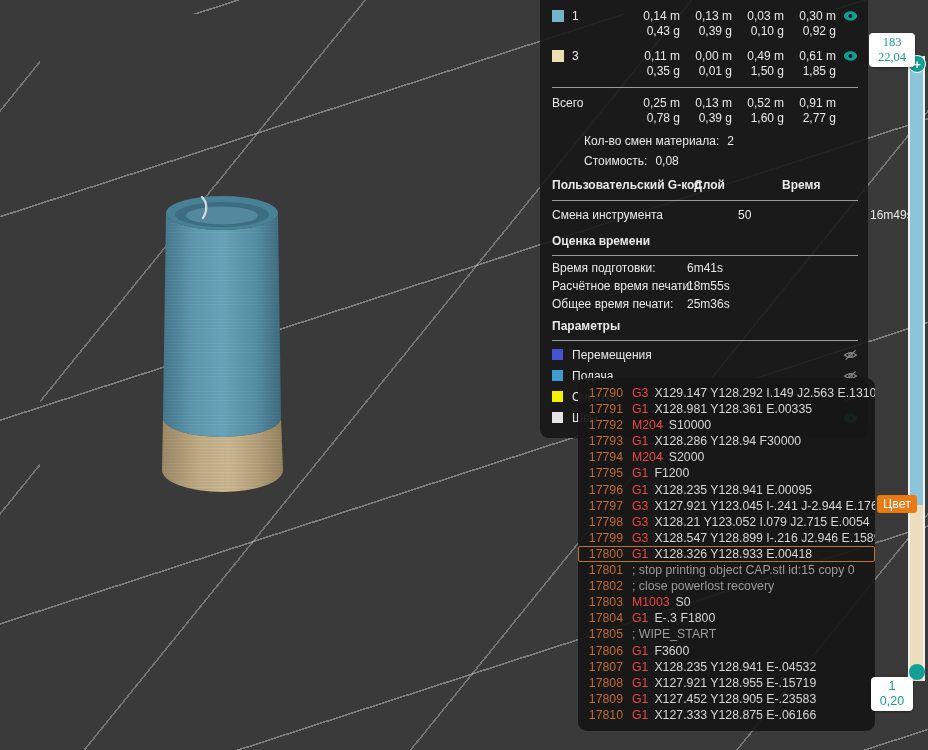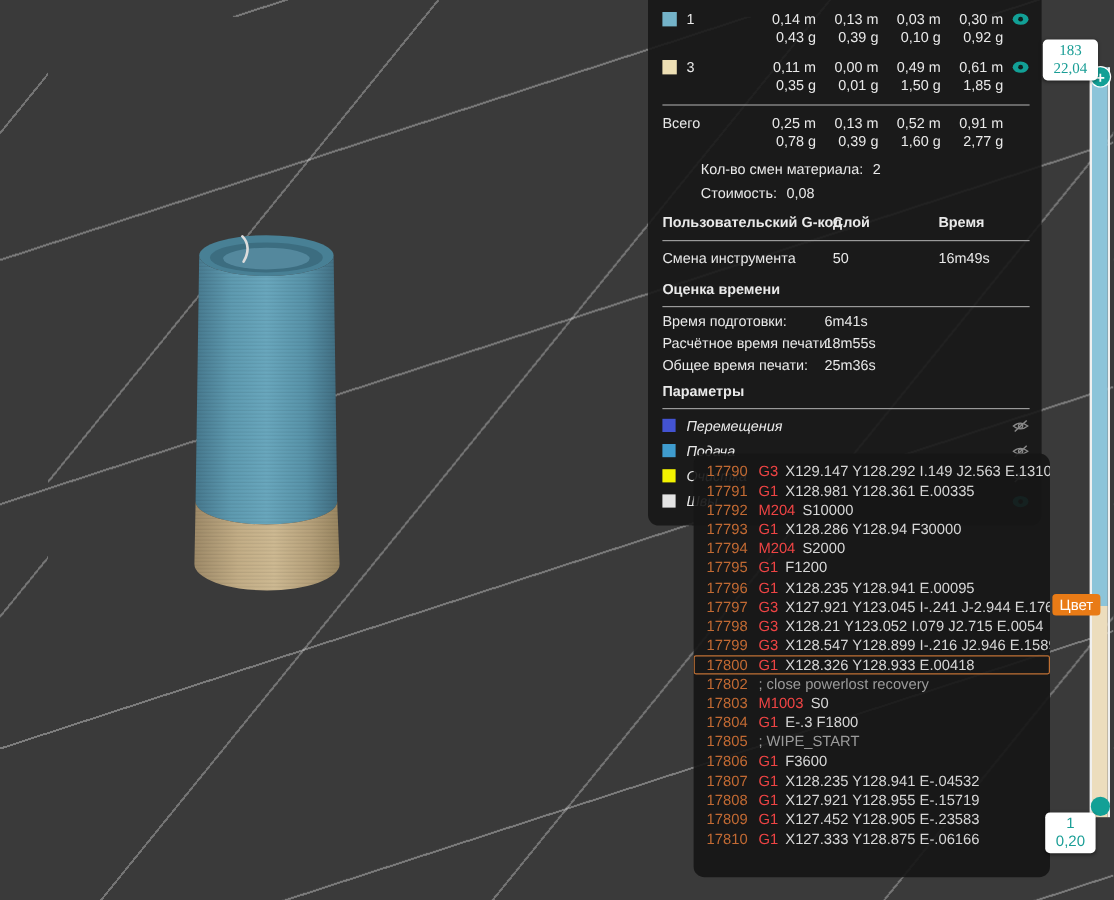--- a/index.html
+++ b/index.html
@@ -23,30 +23,30 @@
     padding:20px 10px 10px 12px;color:#e9e9e9;font-size:12px;}
   .f-row{display:flex;align-items:flex-start;padding:5px 0;}
   .f-swatch{width:12px;height:12px;margin:1px 8px 0 0;flex:0 0 auto;}
   .f-id{flex:1 1 auto;}
   .f-col{width:52px;text-align:right;line-height:15px;flex:0 0 auto;}
   .f-eye{width:22px;display:flex;justify-content:flex-end;margin-top:1px;flex:0 0 auto;}
   .divider{border:0;border-top:1px solid #9a9a9a;margin:3px 0;}
   .kv{padding:3px 0;margin-left:32px;}
   .kv .val{margin-left:8px;}
   .gt-head{display:flex;font-weight:bold;padding:7px 0 5px;}
-  .gt-row{display:flex;padding:4px 0 6px;}
+  .gt-row{display:flex;padding:4px 0 6px;gap:44px;}
   .gt-c1{width:142px;white-space:nowrap;flex:0 0 auto;}
   .gt-c2{width:88px;flex:0 0 auto;}
   .gt-c3{flex:1 1 auto;}
   .sec-title{font-weight:bold;padding:6px 0 4px;}
   .time-row{display:flex;padding:2px 0;}
   .t-label{width:135px;flex:0 0 auto;white-space:nowrap;}
   .leg-row{display:flex;align-items:center;padding:3.5px 0;}
   .leg-swatch{width:11px;height:11px;margin-right:9px;flex:0 0 auto;}
-  .leg-label{flex:1 1 auto;font-style:italic;}
+  .leg-label{flex:1 1 auto;}
   .eye{display:inline-flex;}
 
   
   .gcode-panel{position:absolute;left:578px;top:378px;width:297px;height:353px;box-sizing:border-box;
     background:rgba(22,22,22,.92);border-radius:9px;padding:7px 0;
     font-size:12.3px;overflow:hidden;}
   .gl{display:flex;height:16.1px;line-height:16.1px;padding:0 8px;white-space:pre;}
   .gl-num{width:37px;text-align:right;color:#c2順a33;color:#c26a33;margin-right:9px;flex:0 0 auto;}
   .gl-cmd{color:#ef4444;margin-right:6px;}
   .gl-args{color:#d6d6d6;}
@@ -281,20 +281,21 @@
       <div class="gl"><span class="gl-num">17791</span><span class="gl-cmd">G1</span><span class="gl-args">X128.981 Y128.361 E.00335</span></div>
       <div class="gl"><span class="gl-num">17792</span><span class="gl-cmd">M204</span><span class="gl-args">S10000</span></div>
       <div class="gl"><span class="gl-num">17793</span><span class="gl-cmd">G1</span><span class="gl-args">X128.286 Y128.94 F30000</span></div>
       <div class="gl"><span class="gl-num">17794</span><span class="gl-cmd">M204</span><span class="gl-args">S2000</span></div>
       <div class="gl"><span class="gl-num">17795</span><span class="gl-cmd">G1</span><span class="gl-args">F1200</span></div>
       <div class="gl"><span class="gl-num">17796</span><span class="gl-cmd">G1</span><span class="gl-args">X128.235 Y128.941 E.00095</span></div>
       <div class="gl"><span class="gl-num">17797</span><span class="gl-cmd">G3</span><span class="gl-args">X127.921 Y123.045 I-.241 J-2.944 E.17653</span></div>
       <div class="gl"><span class="gl-num">17798</span><span class="gl-cmd">G3</span><span class="gl-args">X128.21 Y123.052 I.079 J2.715 E.0054</span></div>
       <div class="gl"><span class="gl-num">17799</span><span class="gl-cmd">G3</span><span class="gl-args">X128.547 Y128.899 I-.216 J2.946 E.15895</span></div>
       <div class="gl hl"><span class="gl-num">17800</span><span class="gl-cmd">G1</span><span class="gl-args">X128.326 Y128.933 E.00418</span></div>
+      <div class="gl"><span class="gl-num">17801</span><span class="gl-comment">; stop printing object CAP.stl id:15 copy 0</span></div>
       <div class="gl"><span class="gl-num">17802</span><span class="gl-comment">; close powerlost recovery</span></div>
       <div class="gl"><span class="gl-num">17803</span><span class="gl-cmd">M1003</span><span class="gl-args">S0</span></div>
       <div class="gl"><span class="gl-num">17804</span><span class="gl-cmd">G1</span><span class="gl-args">E-.3 F1800</span></div>
       <div class="gl"><span class="gl-num">17805</span><span class="gl-comment">; WIPE_START</span></div>
       <div class="gl"><span class="gl-num">17806</span><span class="gl-cmd">G1</span><span class="gl-args">F3600</span></div>
       <div class="gl"><span class="gl-num">17807</span><span class="gl-cmd">G1</span><span class="gl-args">X128.235 Y128.941 E-.04532</span></div>
       <div class="gl"><span class="gl-num">17808</span><span class="gl-cmd">G1</span><span class="gl-args">X127.921 Y128.955 E-.15719</span></div>
       <div class="gl"><span class="gl-num">17809</span><span class="gl-cmd">G1</span><span class="gl-args">X127.452 Y128.905 E-.23583</span></div>
       <div class="gl"><span class="gl-num">17810</span><span class="gl-cmd">G1</span><span class="gl-args">X127.333 Y128.875 E-.06166</span></div>
     </div>

